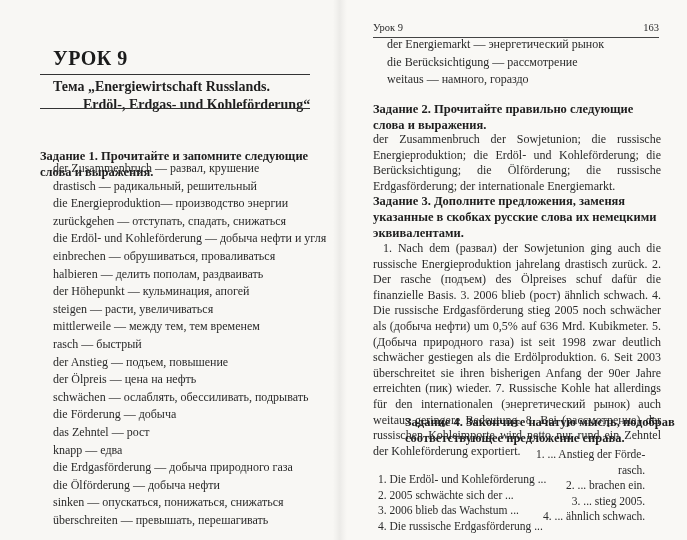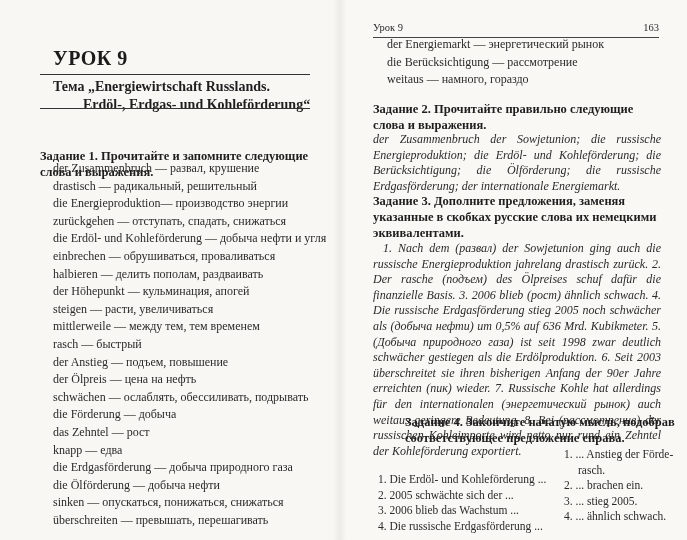--- a/index.html
+++ b/index.html
@@ -37,21 +37,21 @@
   .vocab div { white-space: nowrap; }
 
   .running-head {
     position: absolute; left: 373px; top: 22px; width: 286px;
     font-size: 10.5px; color: #2a2a2a;
     display: flex; justify-content: space-between;
     border-bottom: 1px solid #444; padding-bottom: 4px;
   }
 
   .para {
-    position: absolute; font-size: 12px; line-height: 15.6px; text-align: justify; color: #2a2a2a; font-style: italic;
+    position: absolute; font-size: 12px; line-height: 15.6px; text-align: justify; color: #2a2a2a;
   }
 
   .match { position: absolute; font-size: 11.5px; line-height: 15.5px; color: #2a2a2a; }
   .match div { white-space: nowrap; }
   .match .indent { padding-left: 14px; }
 </style>
 </head>
 <body>
 
 <div class="page left"></div>
@@ -111,19 +111,19 @@
 <div class="para" style="left:373px; top:241px; width:288px; text-indent:10px;">1. Nach dem (развал) der Sowjetunion ging auch die russische Energieproduktion jahrelang drastisch zurück. 2. Der rasche (подъем) des Ölpreises schuf dafür die finanzielle Basis. 3. 2006 blieb (рост) ähnlich schwach. 4. Die russische Erdgasförderung stieg 2005 noch schwächer als (добыча нефти) um 0,5% auf 636 Mrd. Kubikmeter. 5. (Добыча природного газа) ist seit 1998 zwar deutlich schwächer gestiegen als die Erdölproduktion. 6. Seit 2003 überschreitet sie ihren bisherigen Anfang der 90er Jahre erreichten (пик) wieder. 7. Russische Kohle hat allerdings für den internationalen (энергетический рынок) auch weitaus geringere Bedeutung. 8. Bei (рассмотрение) der russischen Kohleimporte wird netto nur rund ein Zehntel der Kohleförderung exportiert.</div>
 
 <div class="task-heading" style="left:373px; top:414px; width:288px;margin-left:32px;">Задание 4. Закончите начатую мысль, подобрав соответствующее предложение справа.</div>
 
 <div class="match" style="left:378px; top:472px;">
   <div>1. Die Erdöl- und Kohleförderung ...</div>
   <div>2. 2005 schwächte sich der ...</div>
   <div>3. 2006 blieb das Wachstum ...</div>
   <div>4. Die russische Erdgasförderung ...</div>
 </div>
-<div class="match" style="left:564px; top:447px;">
+<div class="match" style="left:536px; top:447px;text-align:right;">
   <div>1. ...  Anstieg der Förde-</div>
   <div class="indent">rasch.</div>
   <div>2. ... brachen ein.</div>
   <div>3. ... stieg 2005.</div>
   <div>4. ... ähnlich schwach.</div>
 </div>
 
 </body></html>

